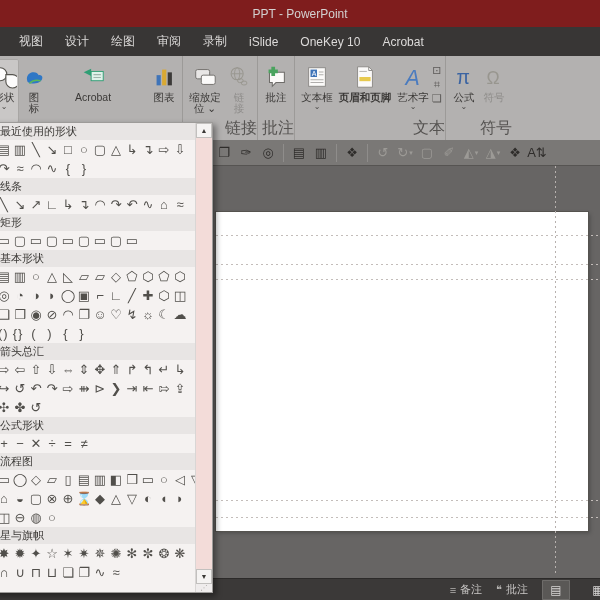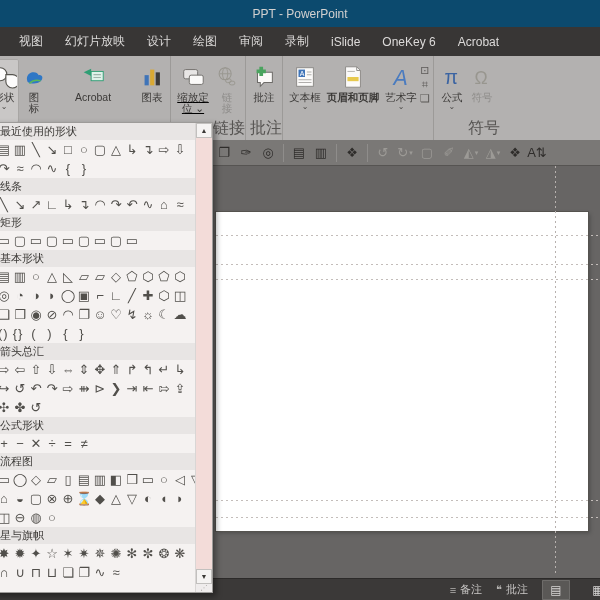--- a/index.html
+++ b/index.html
@@ -5,21 +5,21 @@
   * { margin:0; padding:0; box-sizing:border-box; }
   html,body { background:#222; }
   .screen {
     position:relative; width:600px; height:600px; overflow:hidden;
     font-family:"Liberation Sans","DejaVu Sans",sans-serif;
     background:#676564;
   }
   
   .titlebar {
     position:absolute; left:0; top:0; width:600px; height:27px;
-    background:#0c4a6e; color:#d3d1d0; font-size:12px;
+    background:#7f1d1d; color:#d3d1d0; font-size:12px;
     display:flex; align-items:center; justify-content:center;
   }
   
   .menubar {
     position:absolute; left:0; top:27px; width:600px; height:29px;
     background:#383635; display:flex; align-items:center;
     padding-left:10px; gap:4px;
   }
   .menutab {
     color:#dddbda; font-size:12px; padding:5px 9px; white-space:nowrap; cursor:default;
@@ -111,27 +111,26 @@
 <body>
 
 <div class="screen">
 
   <div class="titlebar">
     <span>PPT  -  PowerPoint</span>
   </div>
 
   <div class="menubar">
       <span class="menutab">视图</span>
-      <span class="menutab">幻灯片放映</span>
       <span class="menutab">设计</span>
       <span class="menutab">绘图</span>
       <span class="menutab">审阅</span>
       <span class="menutab">录制</span>
       <span class="menutab">iSlide</span>
-      <span class="menutab">OneKey 6</span>
+      <span class="menutab">OneKey 10</span>
       <span class="menutab">Acrobat</span>
     </div>
 
   <div class="ribbon">
       <div class="rgroup">
         <div class="rbtn active" style="margin-left: -14px; min-width: 30px;">
           <div class="ricon">
             <svg width="26" height="26" viewBox="0 0 28 28">
               <circle cx="10" cy="11" r="7" fill="#fdfcfc" stroke="#56544f" stroke-width="1.2"></circle>
               <path d="M16 18.5 L16 11.5 L23.2 11.5 A7.2 7.2 0 1 1 16 18.5 Z" fill="#fdfcfc" stroke="#56544f" stroke-width="1.2"></path>
@@ -153,34 +152,34 @@
         <div class="rbtn" style="min-width: 88px;">
           <div class="ricon">
             <svg width="26" height="26" viewBox="0 0 28 28">
               <path d="M4 9l8-4v8z" fill="#2f9e74"></path>
               <rect x="12" y="8" width="13" height="10" fill="#dff2ea" stroke="#2f9e74"></rect>
               <path d="M14.5 11.5h8M14.5 14.5h8" stroke="#9fb4ac" stroke-width="1.2"></path>
             </svg>
           </div>
           <div class="rlabel">Acrobat</div>
         </div>
-        <div class="rbtn" style="min-width: 30px;">
+        <div class="rbtn" style="min-width: 30px; margin-left: 12px;">
           <div class="ricon">
             <svg width="26" height="26" viewBox="0 0 28 28">
               <rect x="6" y="12" width="4.5" height="11" fill="#3f74b8"></rect>
               <rect x="12" y="6" width="4.5" height="17" fill="#d9a933"></rect>
               <rect x="18" y="9" width="4.5" height="14" fill="#3c3a38"></rect>
             </svg>
           </div>
           <div class="rlabel">图表</div>
         </div>
         <div class="rgroup-label"></div>
       </div>
       <div class="rgroup">
-        <div class="rbtn" style="min-width: 38px; text-decoration: underline;">
+        <div class="rbtn" style="min-width: 38px;">
           <div class="ricon">
             <svg width="26" height="26" viewBox="0 0 28 28">
               <rect x="4" y="6" width="15" height="10" rx="2" fill="#e8e6e5" stroke="#6f6d6a"></rect>
               <rect x="10" y="12" width="15" height="10" rx="2" fill="#fbfaf9" stroke="#6f6d6a"></rect>
             </svg>
           </div>
           <div class="rlabel">缩放定
 位 ⌄</div>
         </div>
         <div class="rbtn disabled" style="min-width: 30px;">
@@ -241,20 +240,21 @@
             </svg>
           </div>
           <div class="rlabel">艺术字</div>
           <span class="caret">⌄</span>
         </div>
         <div class="rstack">
           <span>⊡</span>
           <span>⌗</span>
           <span>❏</span>
         </div>
+        <div class="rgroup-label">文本</div>
       </div>
       <div class="rgroup">
         <div class="rbtn" style="min-width: 30px;">
           <div class="ricon">
             <svg width="26" height="26" viewBox="0 0 28 28">
               <text x="6" y="22" font-size="21" fill="#3b64a2">π</text>
             </svg>
           </div>
           <div class="rlabel">公式</div>
           <span class="caret">⌄</span>

